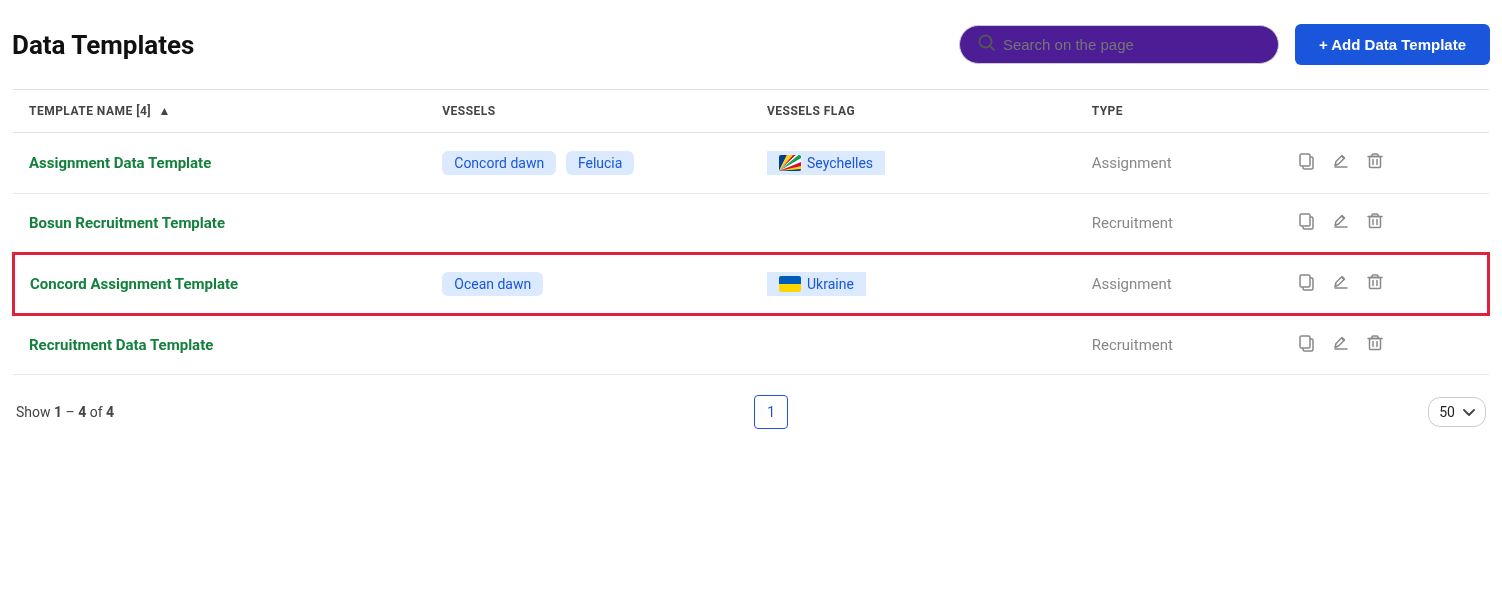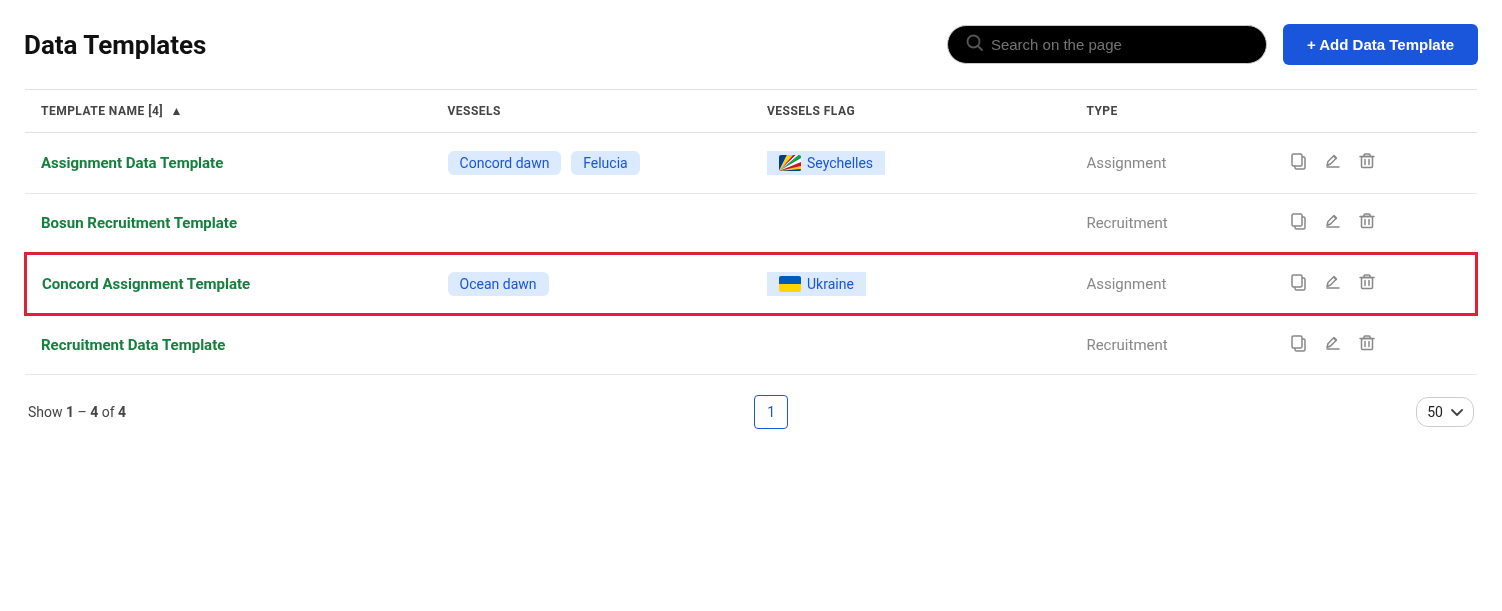--- a/index.html
+++ b/index.html
@@ -6,21 +6,21 @@
     body {
       font-family: -apple-system, BlinkMacSystemFont, 'Segoe UI', Roboto, sans-serif;
       background: #fff;
       color: #222;
       font-size: 15px;
     }
 
     .page-wrapper {
       width: 1502px;
       min-height: 611px;
-      padding: 24px 24px;
+      padding: 24px 12px;
     }
 
     
     .header {
       display: flex;
       align-items: center;
       justify-content: space-between;
       margin-bottom: 24px;
     }
 
@@ -36,21 +36,21 @@
       gap: 16px;
     }
 
     .search-box {
       display: flex;
       align-items: center;
       border: 1.5px solid #ccc;
       border-radius: 24px;
       padding: 8px 18px;
       width: 320px;
-      background: #000000;
+      background: #4c1d95;
       gap: 8px;
     }
 
     .search-icon {
       color: #555;
       font-size: 17px;
     }
 
     .search-input {
       border: none;

